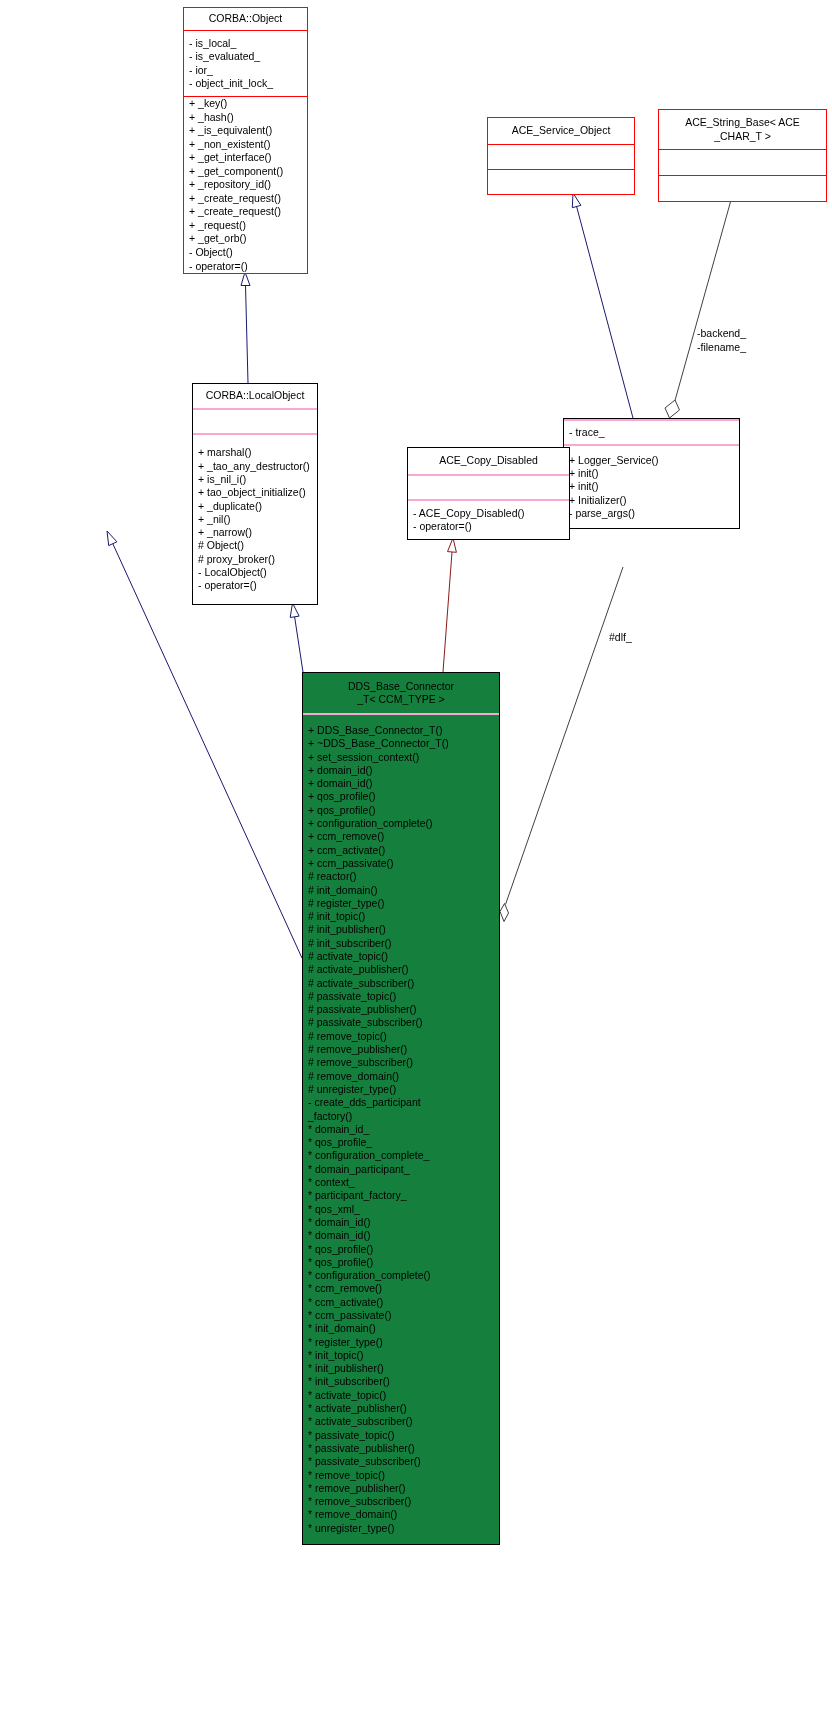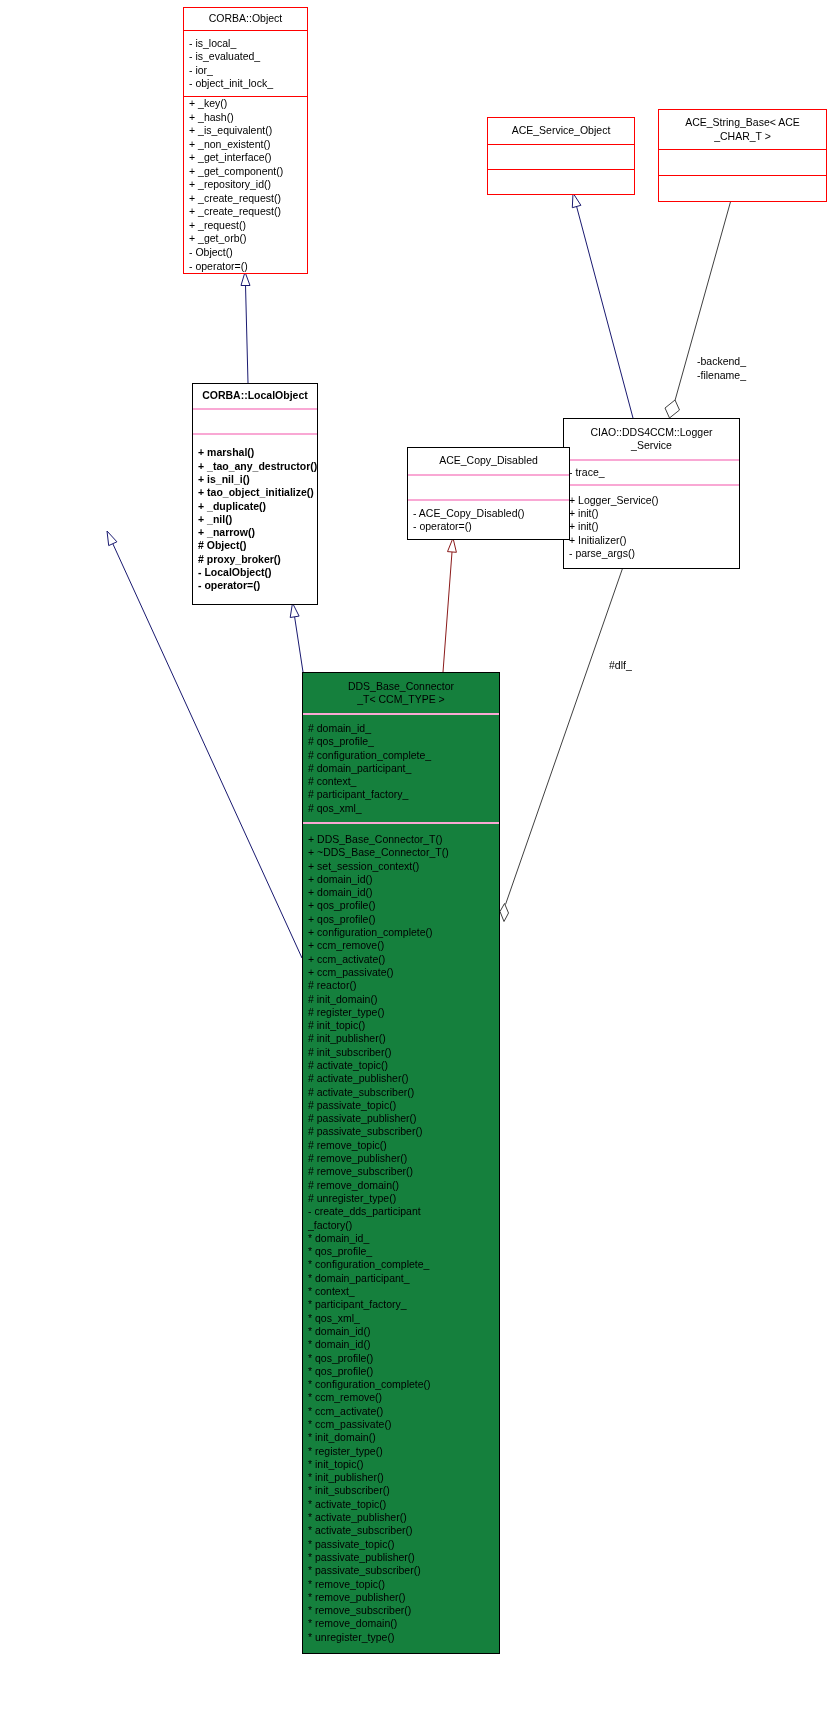--- a/index.html
+++ b/index.html
@@ -20,21 +20,21 @@
   }
   .uml-sec{
     border-top:2px solid #f9a8d4;box-sizing:border-box;
     display:flex;flex-direction:column;justify-content:center;
     padding-left:5px;padding-right:2px;overflow:visible;
   }
   .uml-sec .member-line{
     font-size:10.5px;line-height:13.3px;white-space:nowrap;text-align:left;
   }
   .edge-label{
-    position:absolute;font-size:10.5px;line-height:14px;white-space:pre-line;color:#000;margin-top:28px;
+    position:absolute;font-size:10.5px;line-height:14px;white-space:pre-line;color:#000;
   }
 </style>
 </head>
 <body>
 
 <div id="stage">
 
   <svg id="edges" viewBox="0 0 832 1736" xmlns="http://www.w3.org/2000/svg">
 
     <g stroke="#191970" fill="none">
@@ -91,21 +91,21 @@
         <div class="member-line">+ _repository_id()</div>
         <div class="member-line">+ _create_request()</div>
         <div class="member-line">+ _create_request()</div>
         <div class="member-line">+ _request()</div>
         <div class="member-line">+ _get_orb()</div>
         <div class="member-line">- Object()</div>
         <div class="member-line">- operator=()</div>
       </div>
   </div>
 
-  <div class="uml-box" style="left:192px;top:383px;width:126px;font-weight:bold;">
+  <div class="uml-box" style="left:192px;top:383px;width:126px;">
     <div class="uml-title" style="height:24px;">CORBA::LocalObject</div>
     <div class="uml-sec" style="height:25px;"></div>
     <div class="uml-sec" style="height:171px;">
         <div class="member-line">+ marshal()</div>
         <div class="member-line">+ _tao_any_destructor()</div>
         <div class="member-line">+ is_nil_i()</div>
         <div class="member-line">+ tao_object_initialize()</div>
         <div class="member-line">+ _duplicate()</div>
         <div class="member-line">+ _nil()</div>
         <div class="member-line">+ _narrow()</div>
@@ -123,22 +123,20 @@
     <div class="uml-sec" style="height:26px;"></div>
   </div>
 
   <div class="uml-box red" style="left:487px;top:117px;width:148px;">
     <div class="uml-title" style="height:26px;">ACE_Service_Object</div>
     <div class="uml-sec" style="height:25px;"></div>
     <div class="uml-sec" style="height:25px;"></div>
   </div>
 
   <div class="uml-box" style="left:563px;top:418px;width:177px;">
-    <div class="uml-title" style="height:40px;">CIAO::DDS4CCM::Logger
-_Service</div>
     <div class="uml-sec" style="height:25px;">
         <div class="member-line">- trace_</div>
       </div>
     <div class="uml-sec" style="height:84px;">
         <div class="member-line">+ Logger_Service()</div>
         <div class="member-line">+ init()</div>
         <div class="member-line">+ init()</div>
         <div class="member-line">+ Initializer()</div>
         <div class="member-line">- parse_args()</div>
       </div>
@@ -150,29 +148,20 @@
     <div class="uml-sec" style="height:40px;">
         <div class="member-line">- ACE_Copy_Disabled()</div>
         <div class="member-line">- operator=()</div>
       </div>
   </div>
 
 
   <div class="uml-box current" style="left:302px;top:672px;width:198px;">
     <div class="uml-title" style="height:40px;">DDS_Base_Connector
 _T&lt; CCM_TYPE &gt;</div>
-    <div class="uml-sec" style="height:109px;">
-        <div class="member-line"># domain_id_</div>
-        <div class="member-line"># qos_profile_</div>
-        <div class="member-line"># configuration_complete_</div>
-        <div class="member-line"># domain_participant_</div>
-        <div class="member-line"># context_</div>
-        <div class="member-line"># participant_factory_</div>
-        <div class="member-line"># qos_xml_</div>
-      </div>
     <div class="uml-sec" style="height:831px;">
         <div class="member-line">+ DDS_Base_Connector_T()</div>
         <div class="member-line">+ ~DDS_Base_Connector_T()</div>
         <div class="member-line">+ set_session_context()</div>
         <div class="member-line">+ domain_id()</div>
         <div class="member-line">+ domain_id()</div>
         <div class="member-line">+ qos_profile()</div>
         <div class="member-line">+ qos_profile()</div>
         <div class="member-line">+ configuration_complete()</div>
         <div class="member-line">+ ccm_remove()</div>

